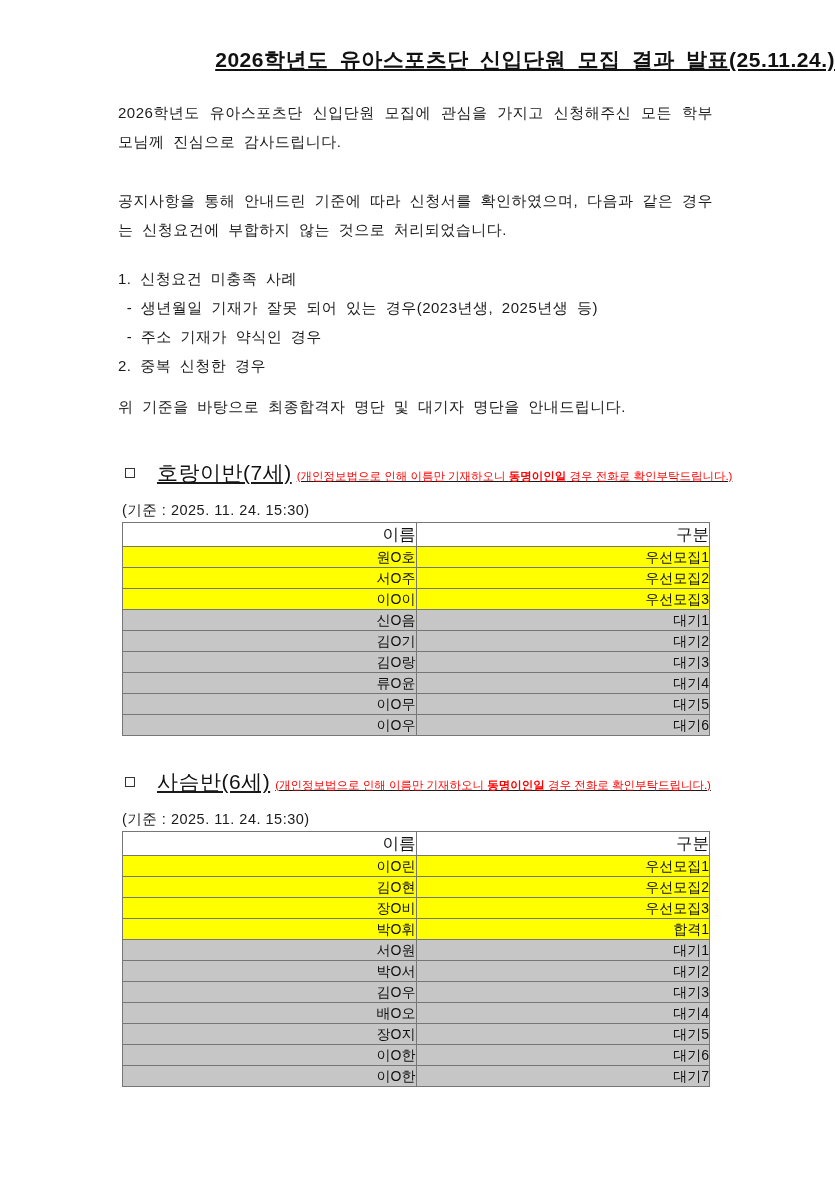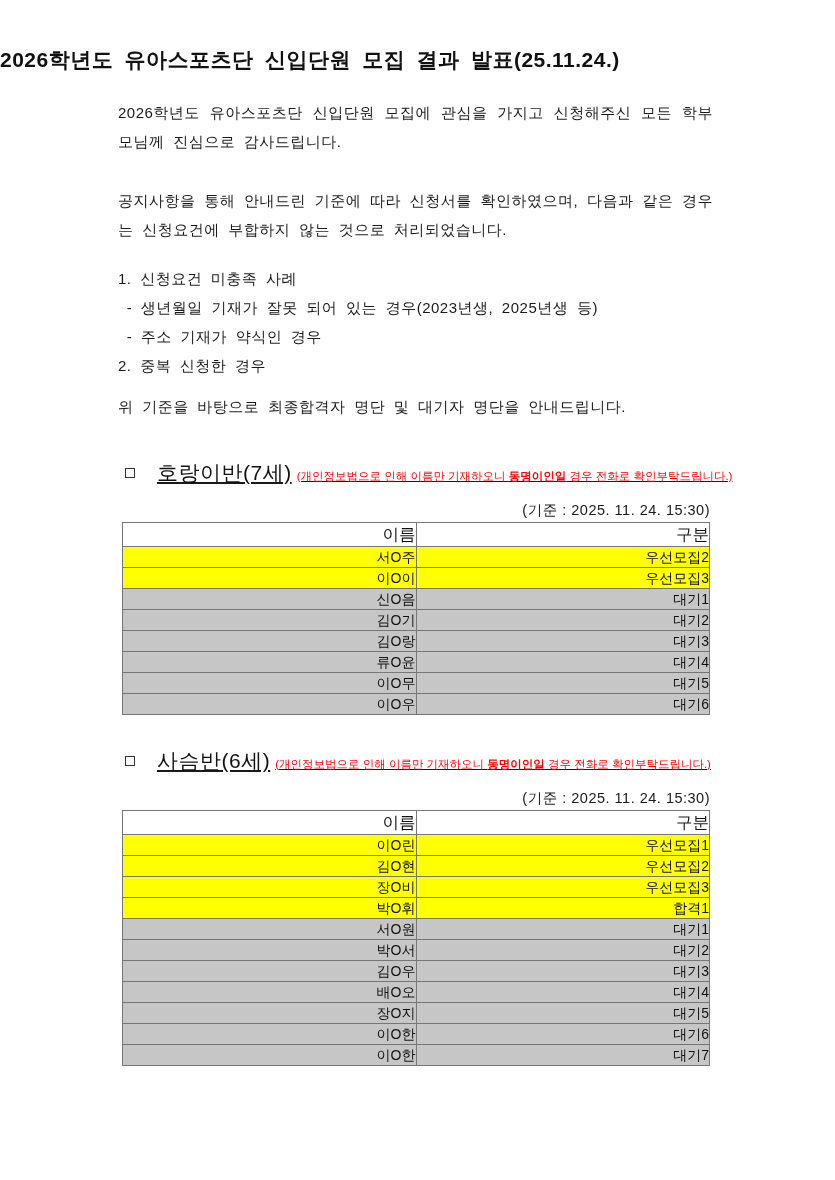--- a/index.html
+++ b/index.html
@@ -9,26 +9,27 @@
     height: 1180px;
     margin: 0 auto;
     font-family: "Liberation Sans", "DejaVu Sans", sans-serif;
     color: #1a1a1a;
     overflow: hidden;
   }
   .page { width: 835px; height: 1180px; position: relative; }
 
   .doc-title {
     margin-top: 46px;
-    text-align: left;
+    text-align: right;
     font-size: 21px;
     font-weight: bold;
     letter-spacing: 0.5px;
     word-spacing: 5px;
     color: #111;
+    text-decoration: underline;
   }
 
   .body-text {
     margin: 0 122px 0 118px;
     font-size: 15px;
     line-height: 29px;
     letter-spacing: 0.5px;
     word-spacing: 4px;
     text-align: justify;
     color: #1a1a1a;
@@ -69,21 +70,20 @@
     color: #ff0000;
     margin-left: 5px;
     letter-spacing: 0px;
     white-space: nowrap;
     padding-top: 6px;
   }
   .sec-note b { font-weight: bold; }
 
   .timestamp-line {
     margin: 14px 125px 2px 122px;
-    text-align: right;
     font-size: 14.5px;
     letter-spacing: 0.5px;
     color: #1a1a1a;
   }
 
   table.roster {
     margin-left: 122px;
     width: 588px;
     border-collapse: collapse;
     table-layout: fixed;
@@ -141,20 +141,24 @@
     <div class="timestamp-line">(기준 : 2025. 11. 24. 15:30)</div>
     <table class="roster">
       <thead>
         <tr class="head-row">
               <th>이름</th>
               <th>구분</th>
             </tr>
       </thead>
       <tbody class="roster-body">
             <tr class="yellow">
+              <td>원O호</td>
+              <td>우선모집1</td>
+            </tr>
+            <tr class="yellow">
               <td>서O주</td>
               <td>우선모집2</td>
             </tr>
             <tr class="yellow">
               <td>이O이</td>
               <td>우선모집3</td>
             </tr>
             <tr class="gray">
               <td>신O음</td>
               <td>대기1</td>

